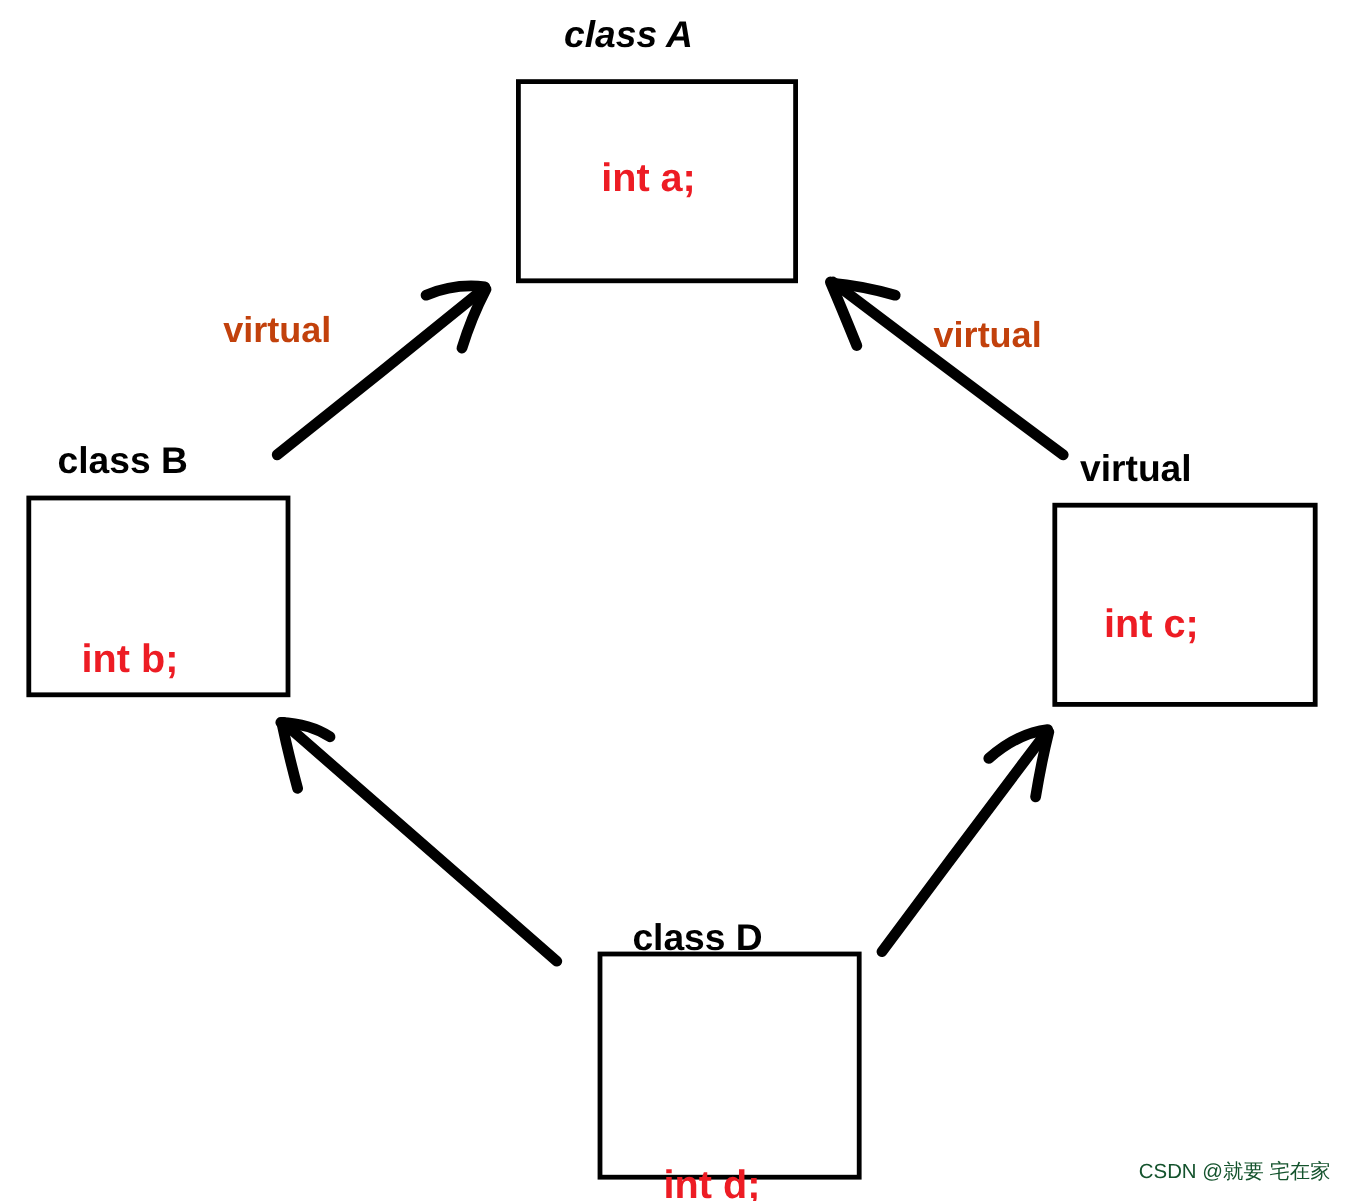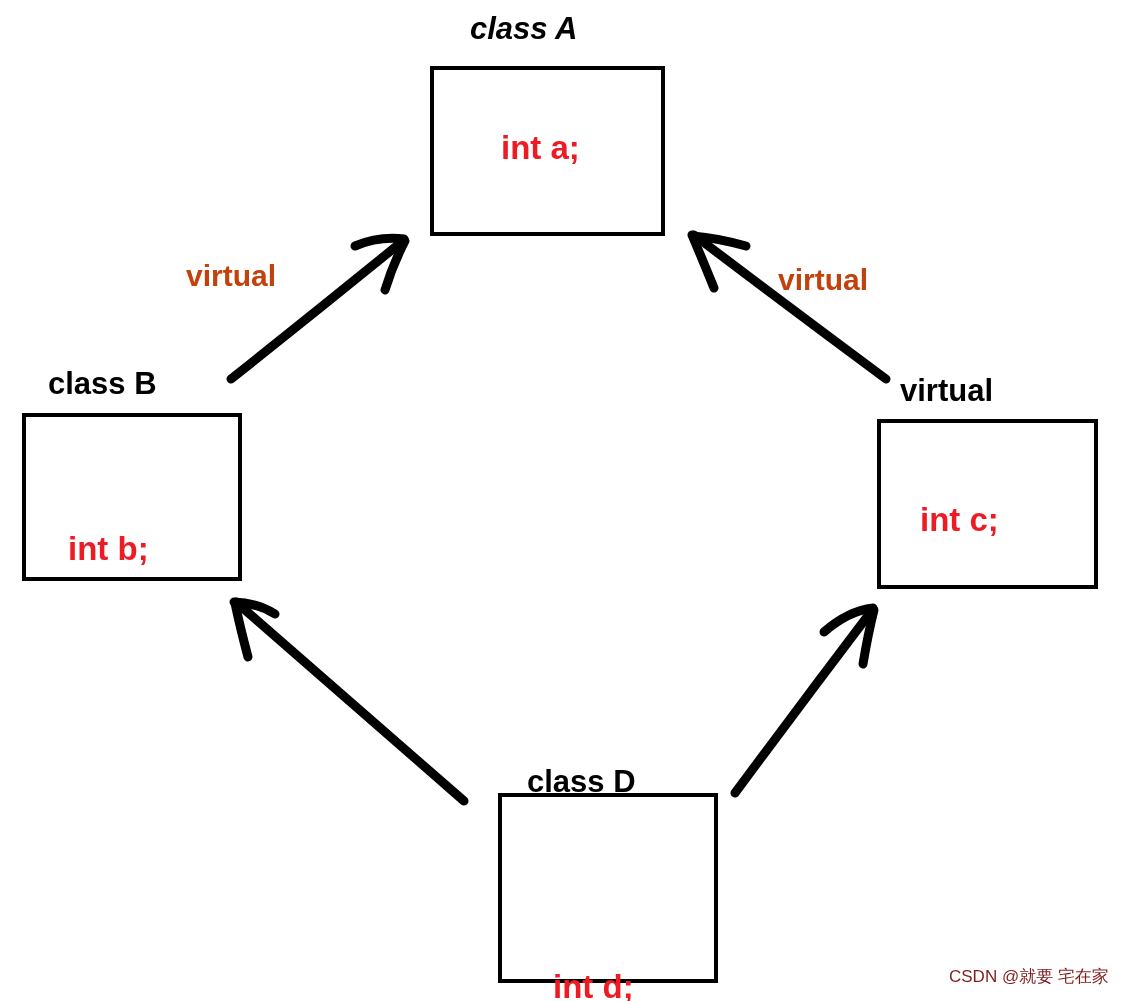--- a/index.html
+++ b/index.html
@@ -53,21 +53,21 @@
   .edge-label {
     position: absolute;
     color: #c2410c;
     font-weight: bold;
     font-size: 30px;
     line-height: 26px;
     white-space: nowrap;
   }
   .watermark {
     position: absolute;
-    color: #7f1d1d;
+    color: #14532d;
     font-size: 17px;
     line-height: 20px;
     white-space: nowrap;
   }
 
   
   #node-a-title { left: 470px; top: 12px; font-style: italic; }
   #node-a-box   { left: 430px; top: 66px; width: 235px; height: 170px; }
   #node-a-member{ left: 501px; top: 130px; }
 

